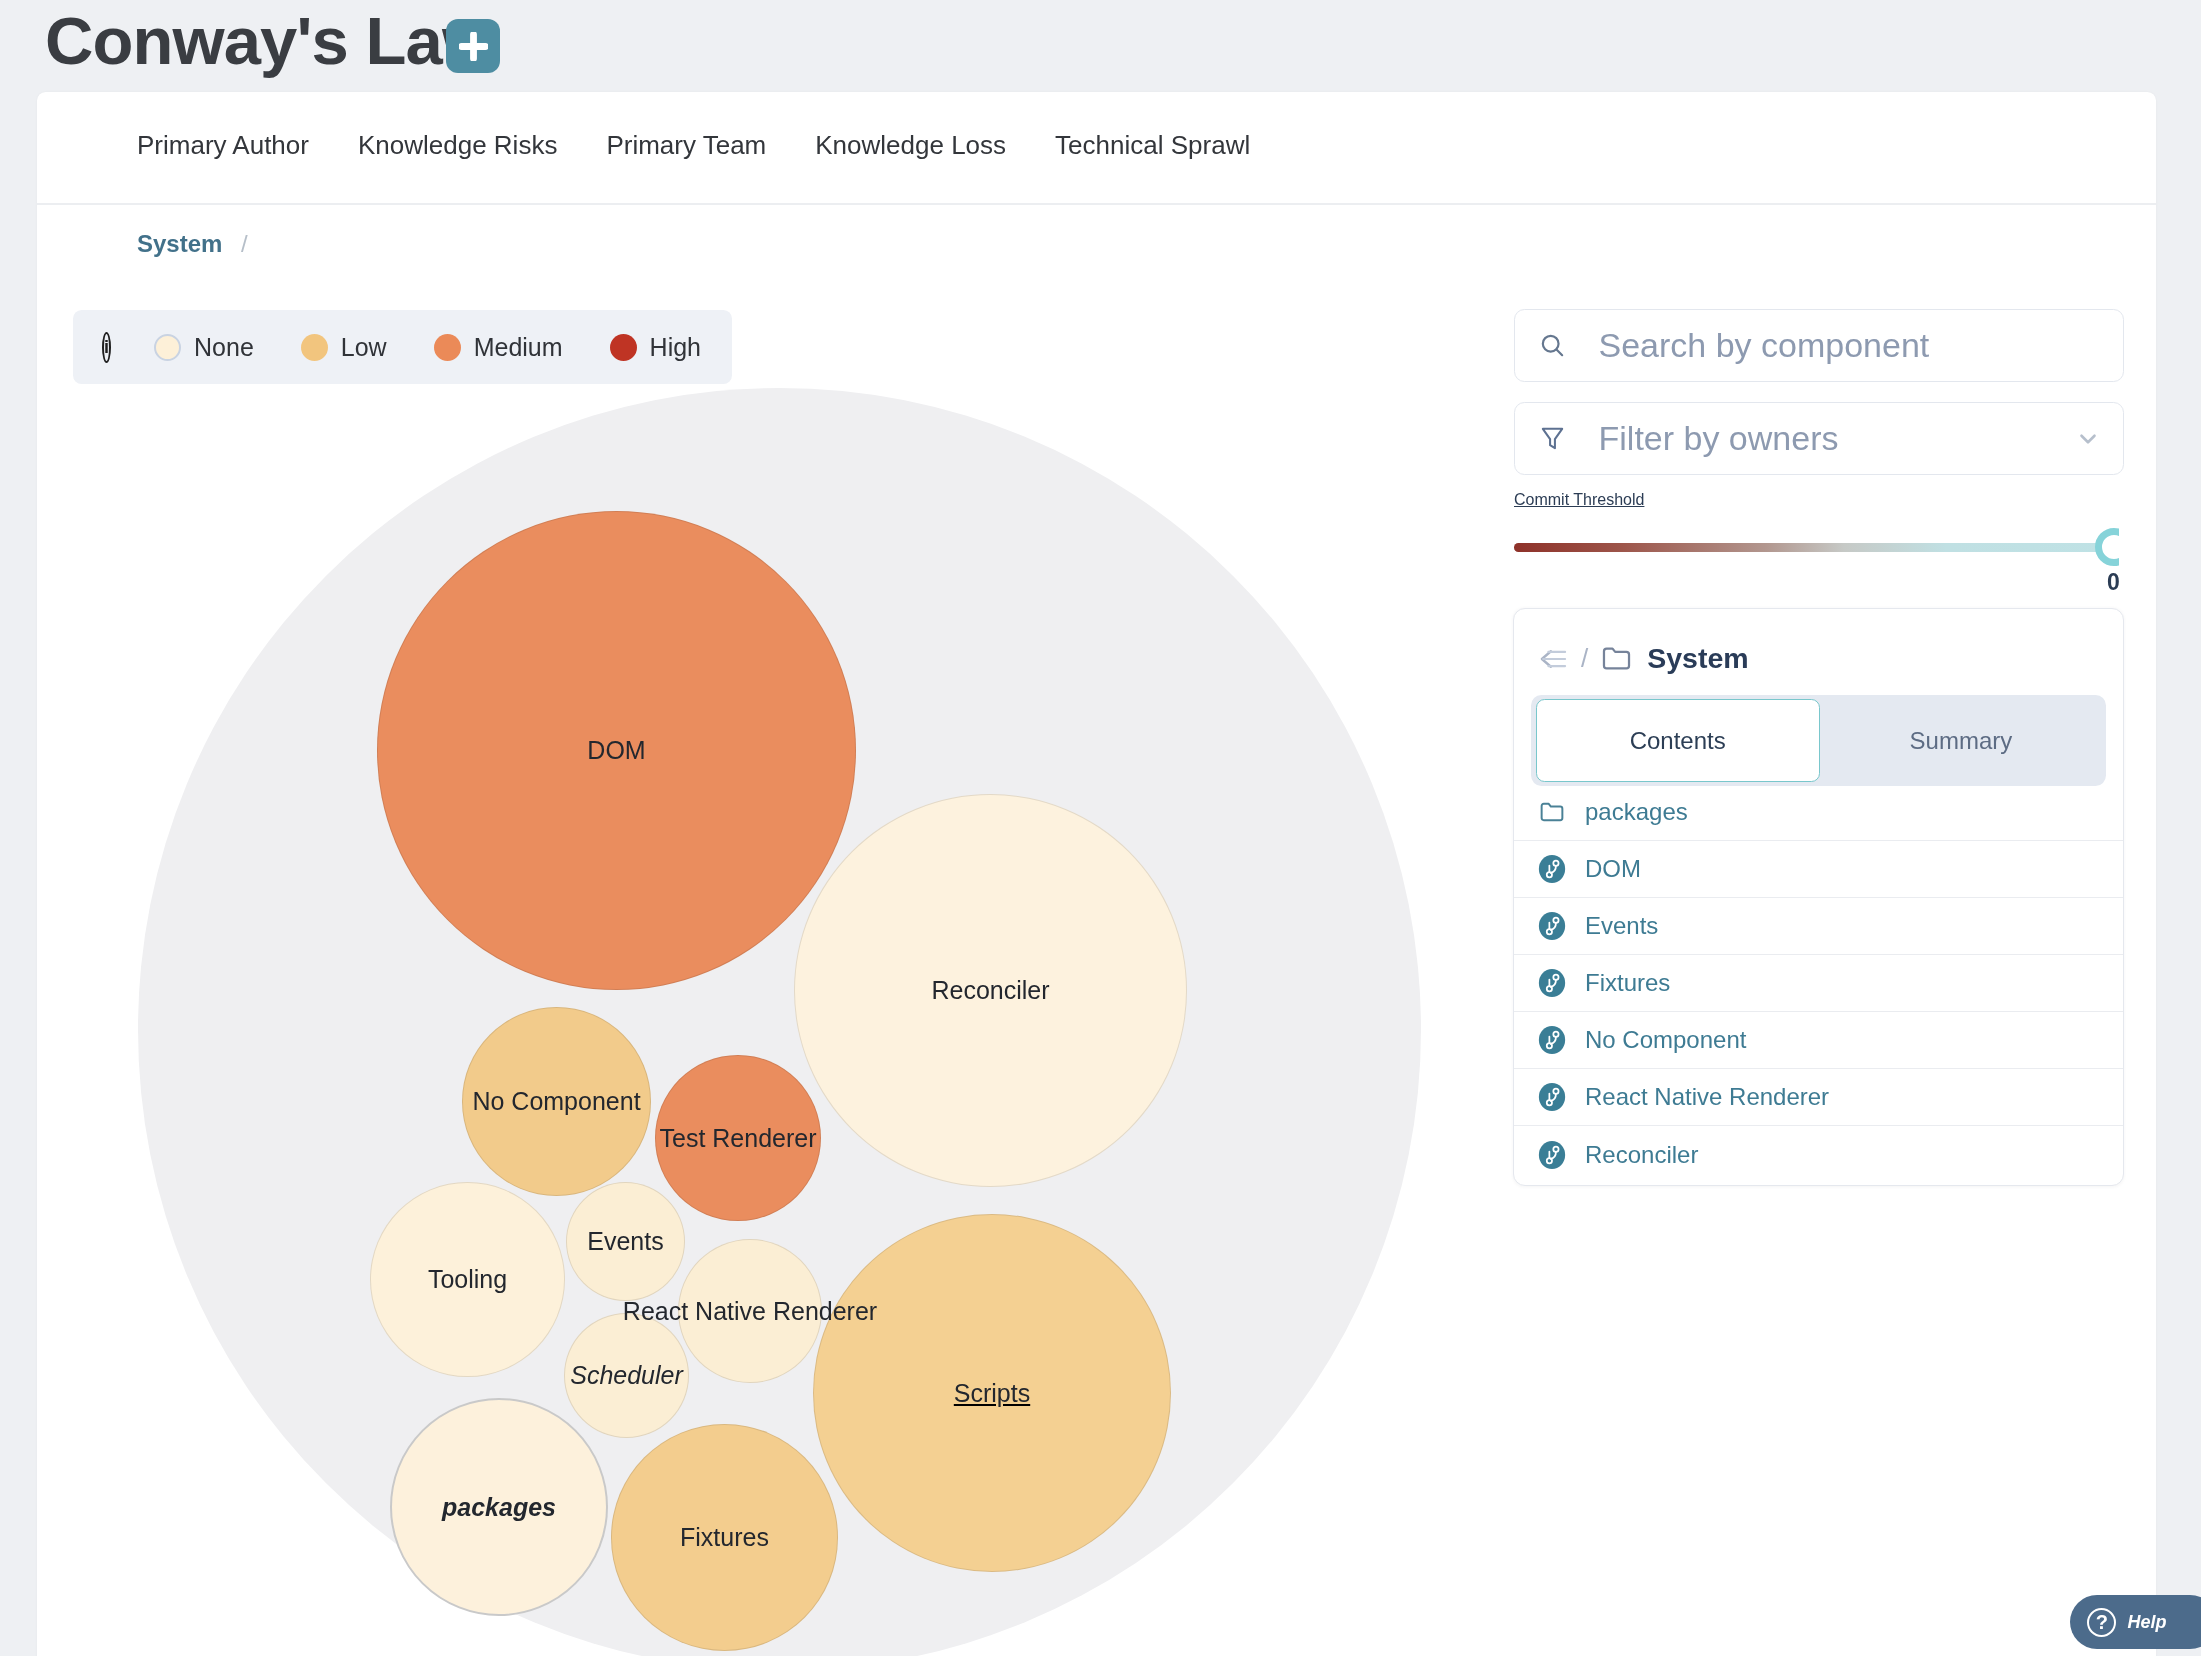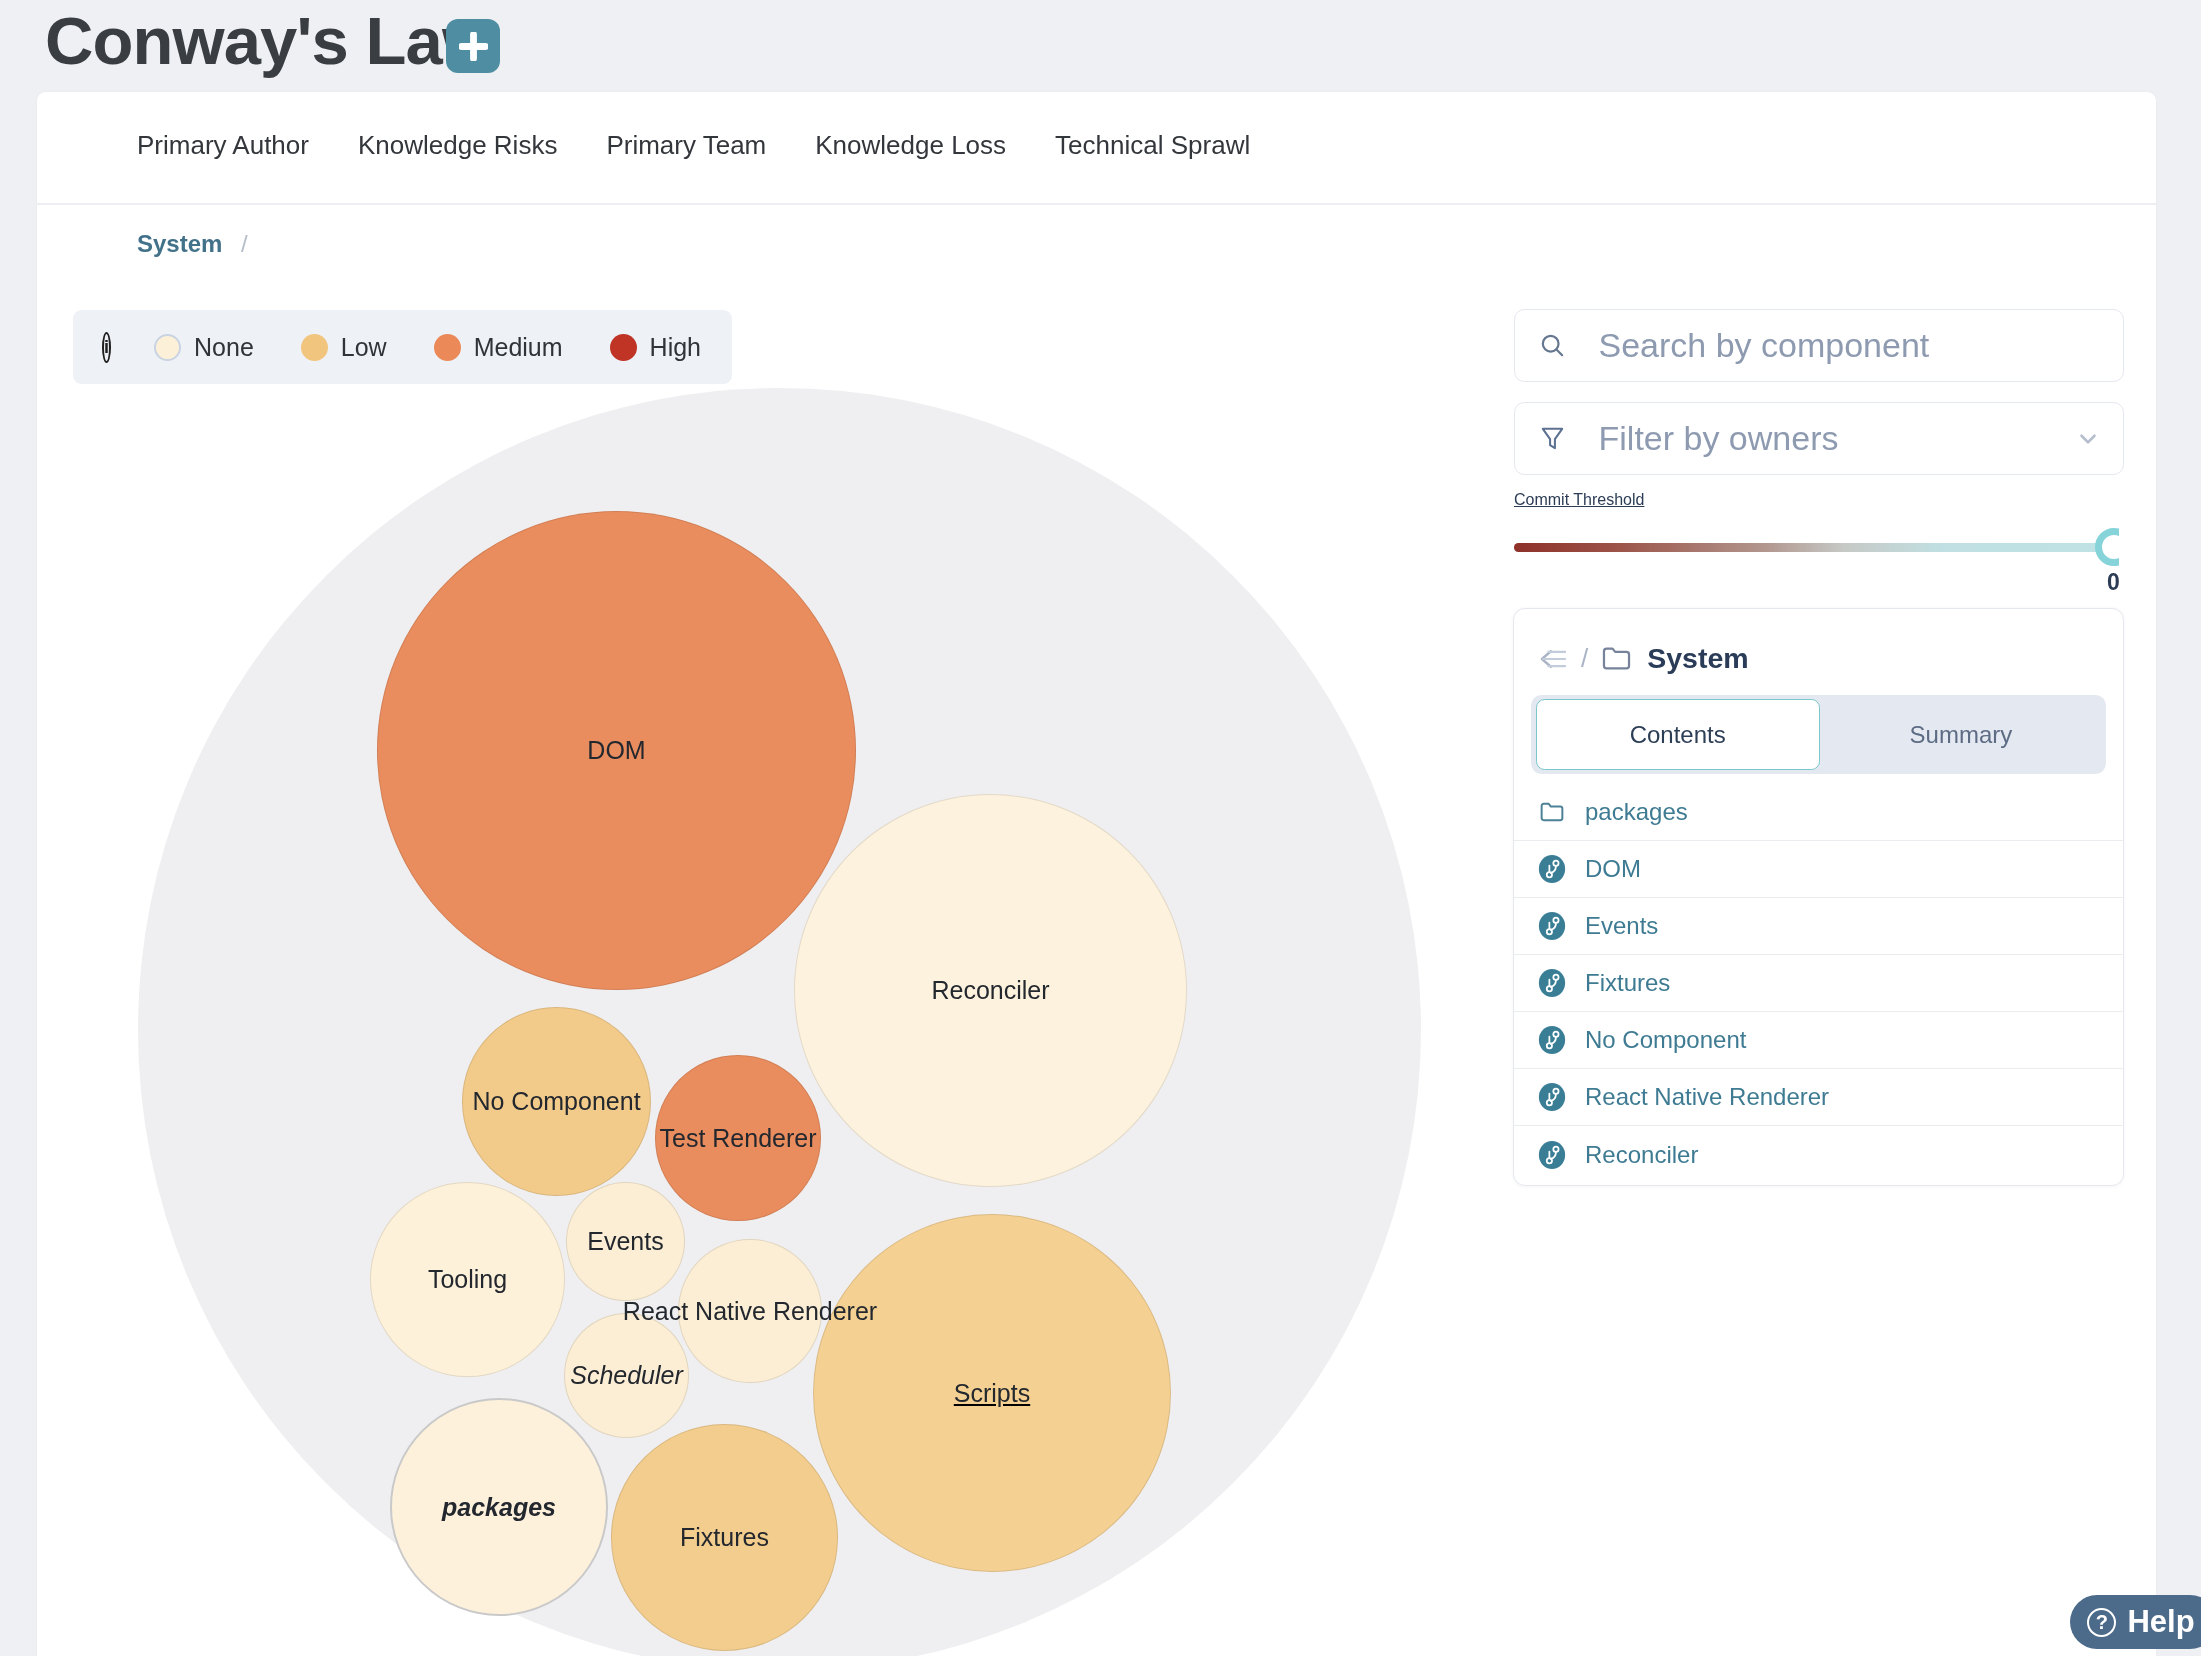--- a/index.html
+++ b/index.html
@@ -58,37 +58,37 @@
   .slider-handle { position:absolute; top:6px; left:581px; width:38px; height:38px; border-radius:50%;
                    border:7.8px solid #86d3d9; background:#ffffff; cursor:grab; }
   .slider-value { position:absolute; top:47px; left:593px; font-size:23px; font-weight:600; color:#2b3c54; }
 
   
   .panel { position:absolute; left:1476px; top:516px; width:611px; height:578px; background:#fff;
            border:1.3px solid #e5e8ee; border-radius:12px; box-shadow:0 0.9px 3.5px rgba(30,40,60,.05); }
   .panel-header { position:absolute; left:24px; top:33px; display:flex; align-items:center; }
   .panel-header .slash { color:#aab4c6; font-size:26px; margin:0 12px; }
   .panel-title { font-size:28.5px; font-weight:700; color:#2a3c58; margin-left:14px; }
-  .seg { position:absolute; left:17.3px; top:86px; width:575px; height:79px; background:#e4e9f1;
+  .seg { position:absolute; left:17.3px; top:86px; width:575px; height:91px; background:#e4e9f1;
          border-radius:10.4px; display:flex; padding:4.3px; }
   .seg-btn { flex:1; display:flex; align-items:center; justify-content:center; font-size:24px;
              color:#5d6c84; border-radius:8.6px; cursor:pointer; }
   .seg-btn.active { background:#fff; border:1.7px solid #79c7cc; color:#2c3e55; }
   .rows { position:absolute; left:0; top:175px; width:100%; }
   .row { height:57px; display:flex; align-items:center; padding-left:24px; border-bottom:1.3px solid #eaecf0; cursor:pointer; }
   .row:last-child { border-bottom:none; }
   .row .label { font-size:24px; color:#3e7b93; margin-left:19px; }
   .row svg { display:block; }
 
   
   .help-btn { position:absolute; left:2070px; top:1595px; width:147px; height:54px; border-radius:27px;
               background:#4c6b8b; display:flex; align-items:center; padding-left:17.3px; cursor:pointer; }
   .help-btn .q { width:29px; height:29px; border:2.2px solid #fff; border-radius:50%; color:#fff;
                  font-size:20px; font-weight:700; display:flex; align-items:center; justify-content:center; }
-  .help-btn .t { color:#fff; font-size:31px; font-weight:700; margin-left:11.2px; }
+  .help-btn .t { color:#fff; font-size:18px; font-weight:700; margin-left:11.2px;font-style:italic; }
 </style>
 </head>
 <body>
 
 <div class="page-title">Conway's Law</div>
 <div class="add-btn">
   <svg width="29" height="29" viewBox="0 0 34 34">
     <path d="M17 3 V31 M3 17 H31" stroke="#ffffff" stroke-width="8" stroke-linecap="round"></path>
   </svg>
 </div>

